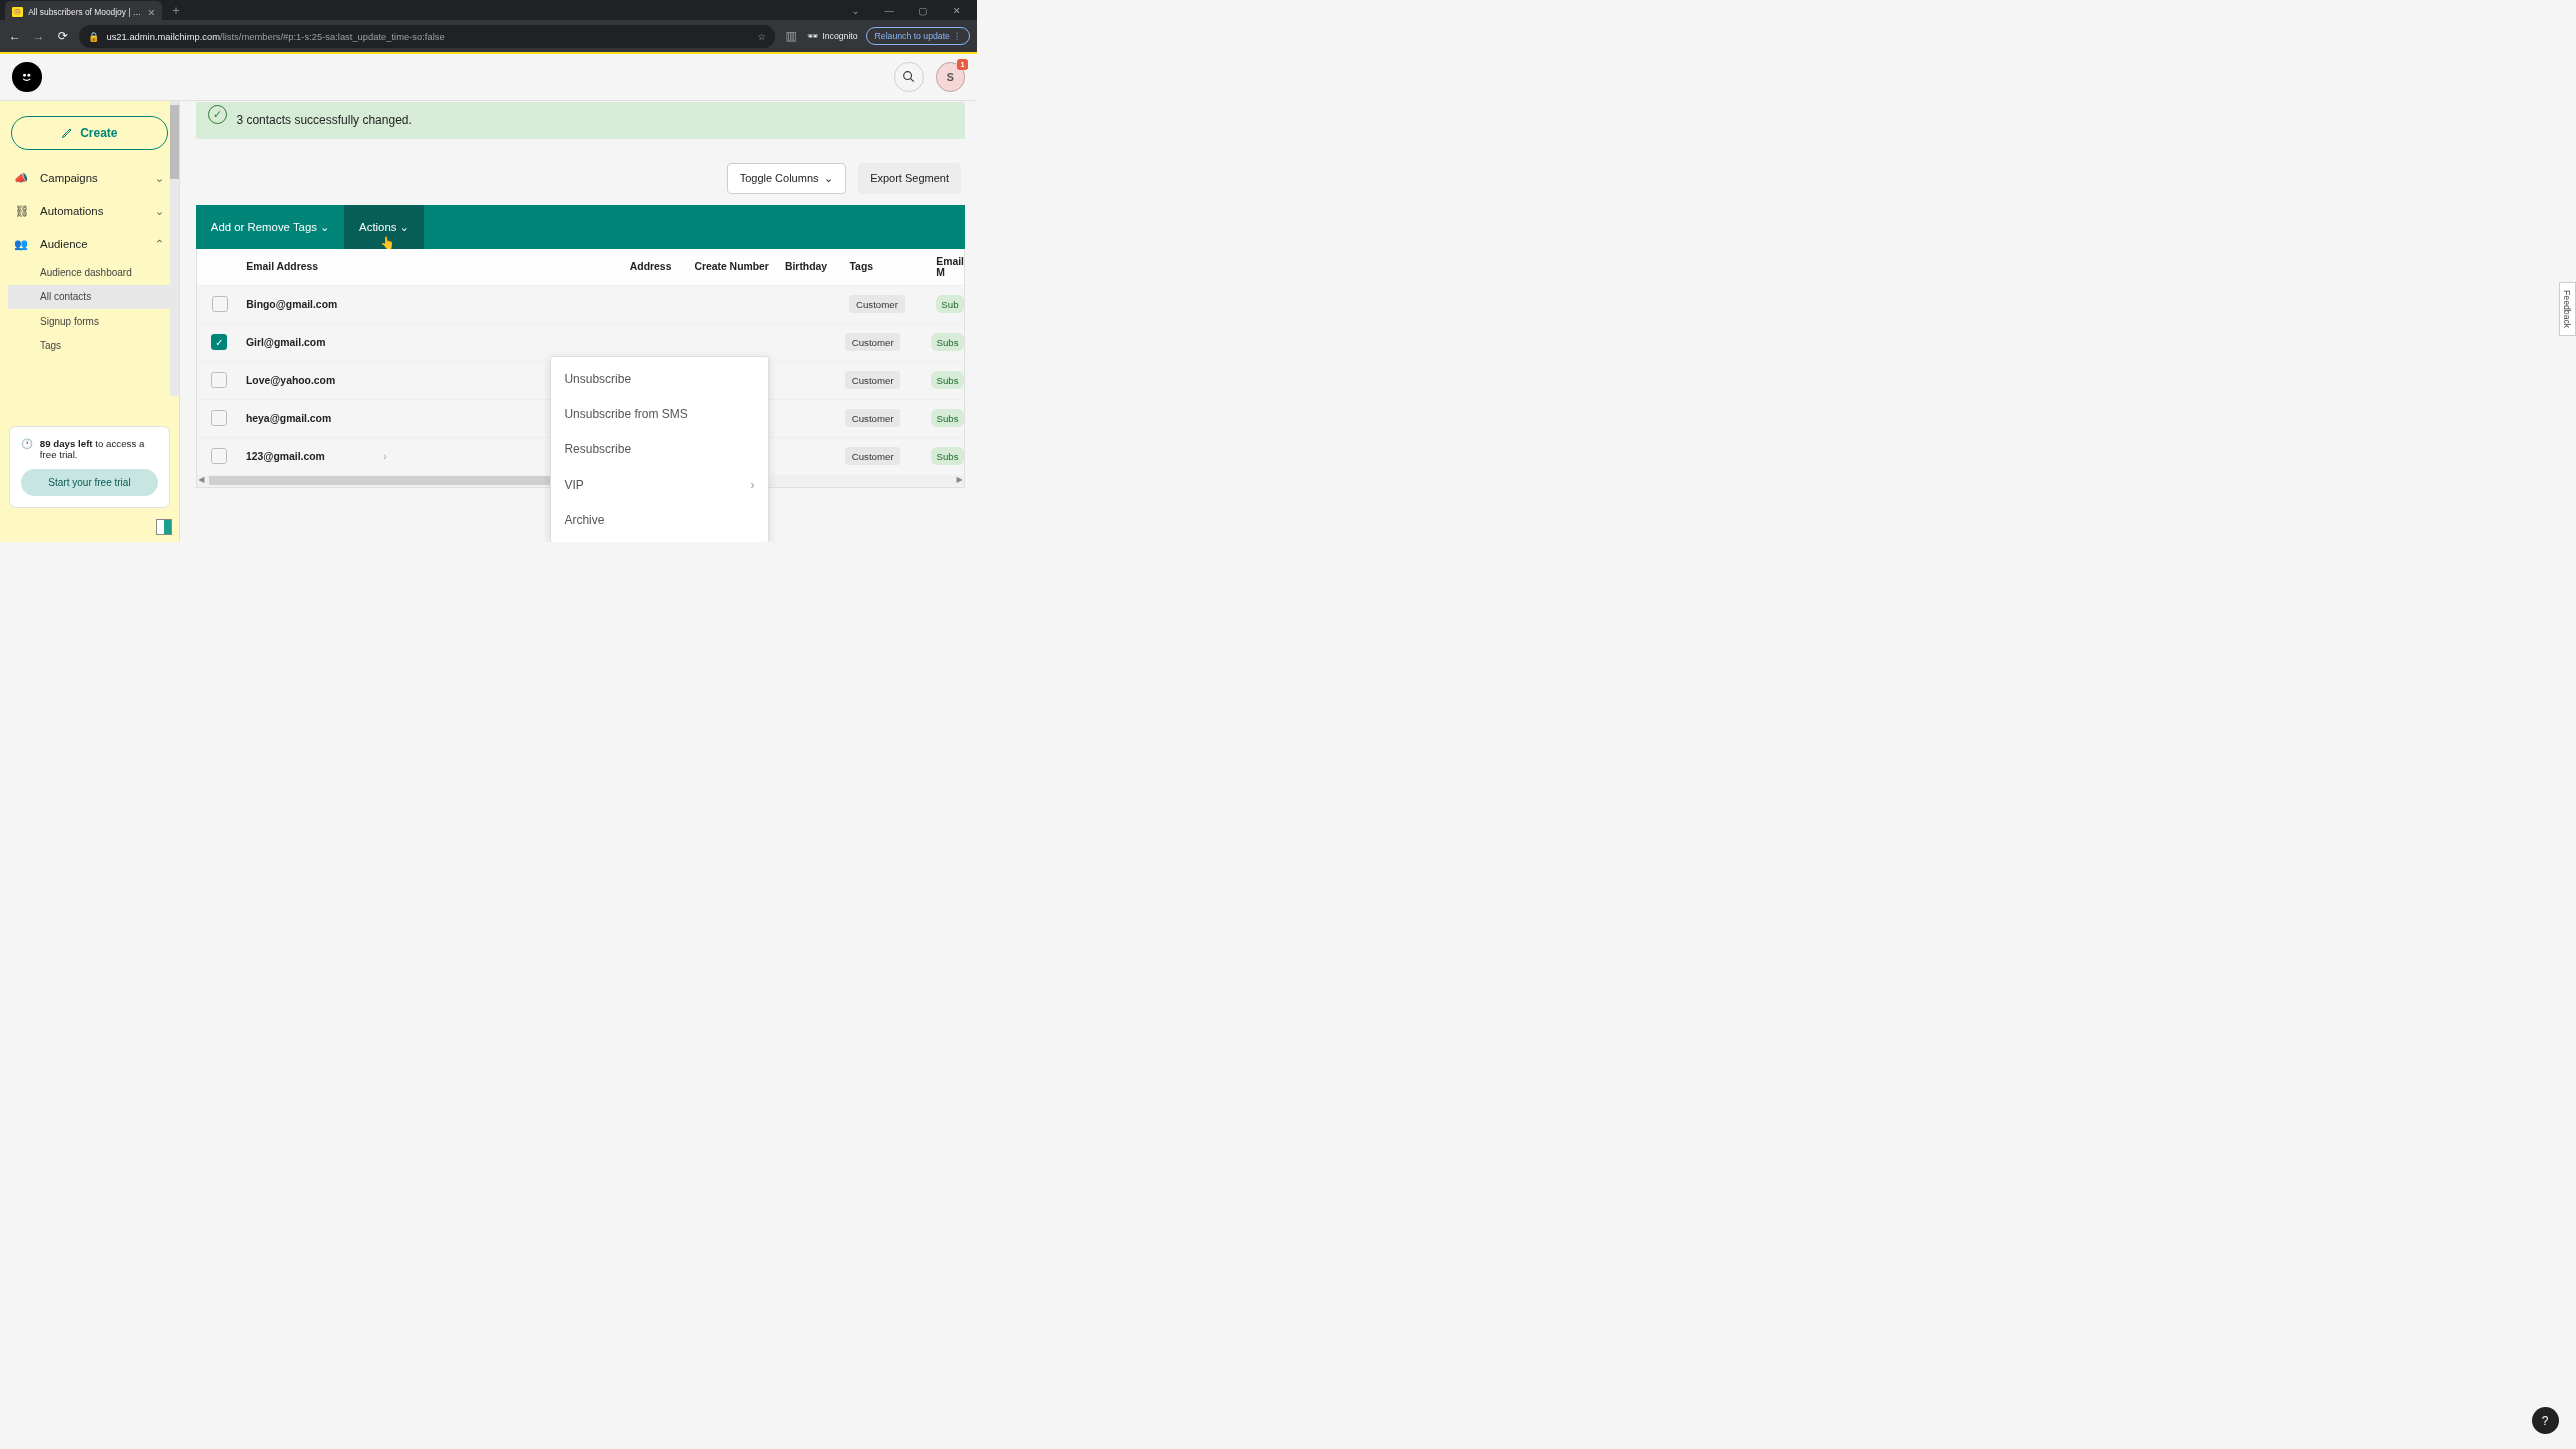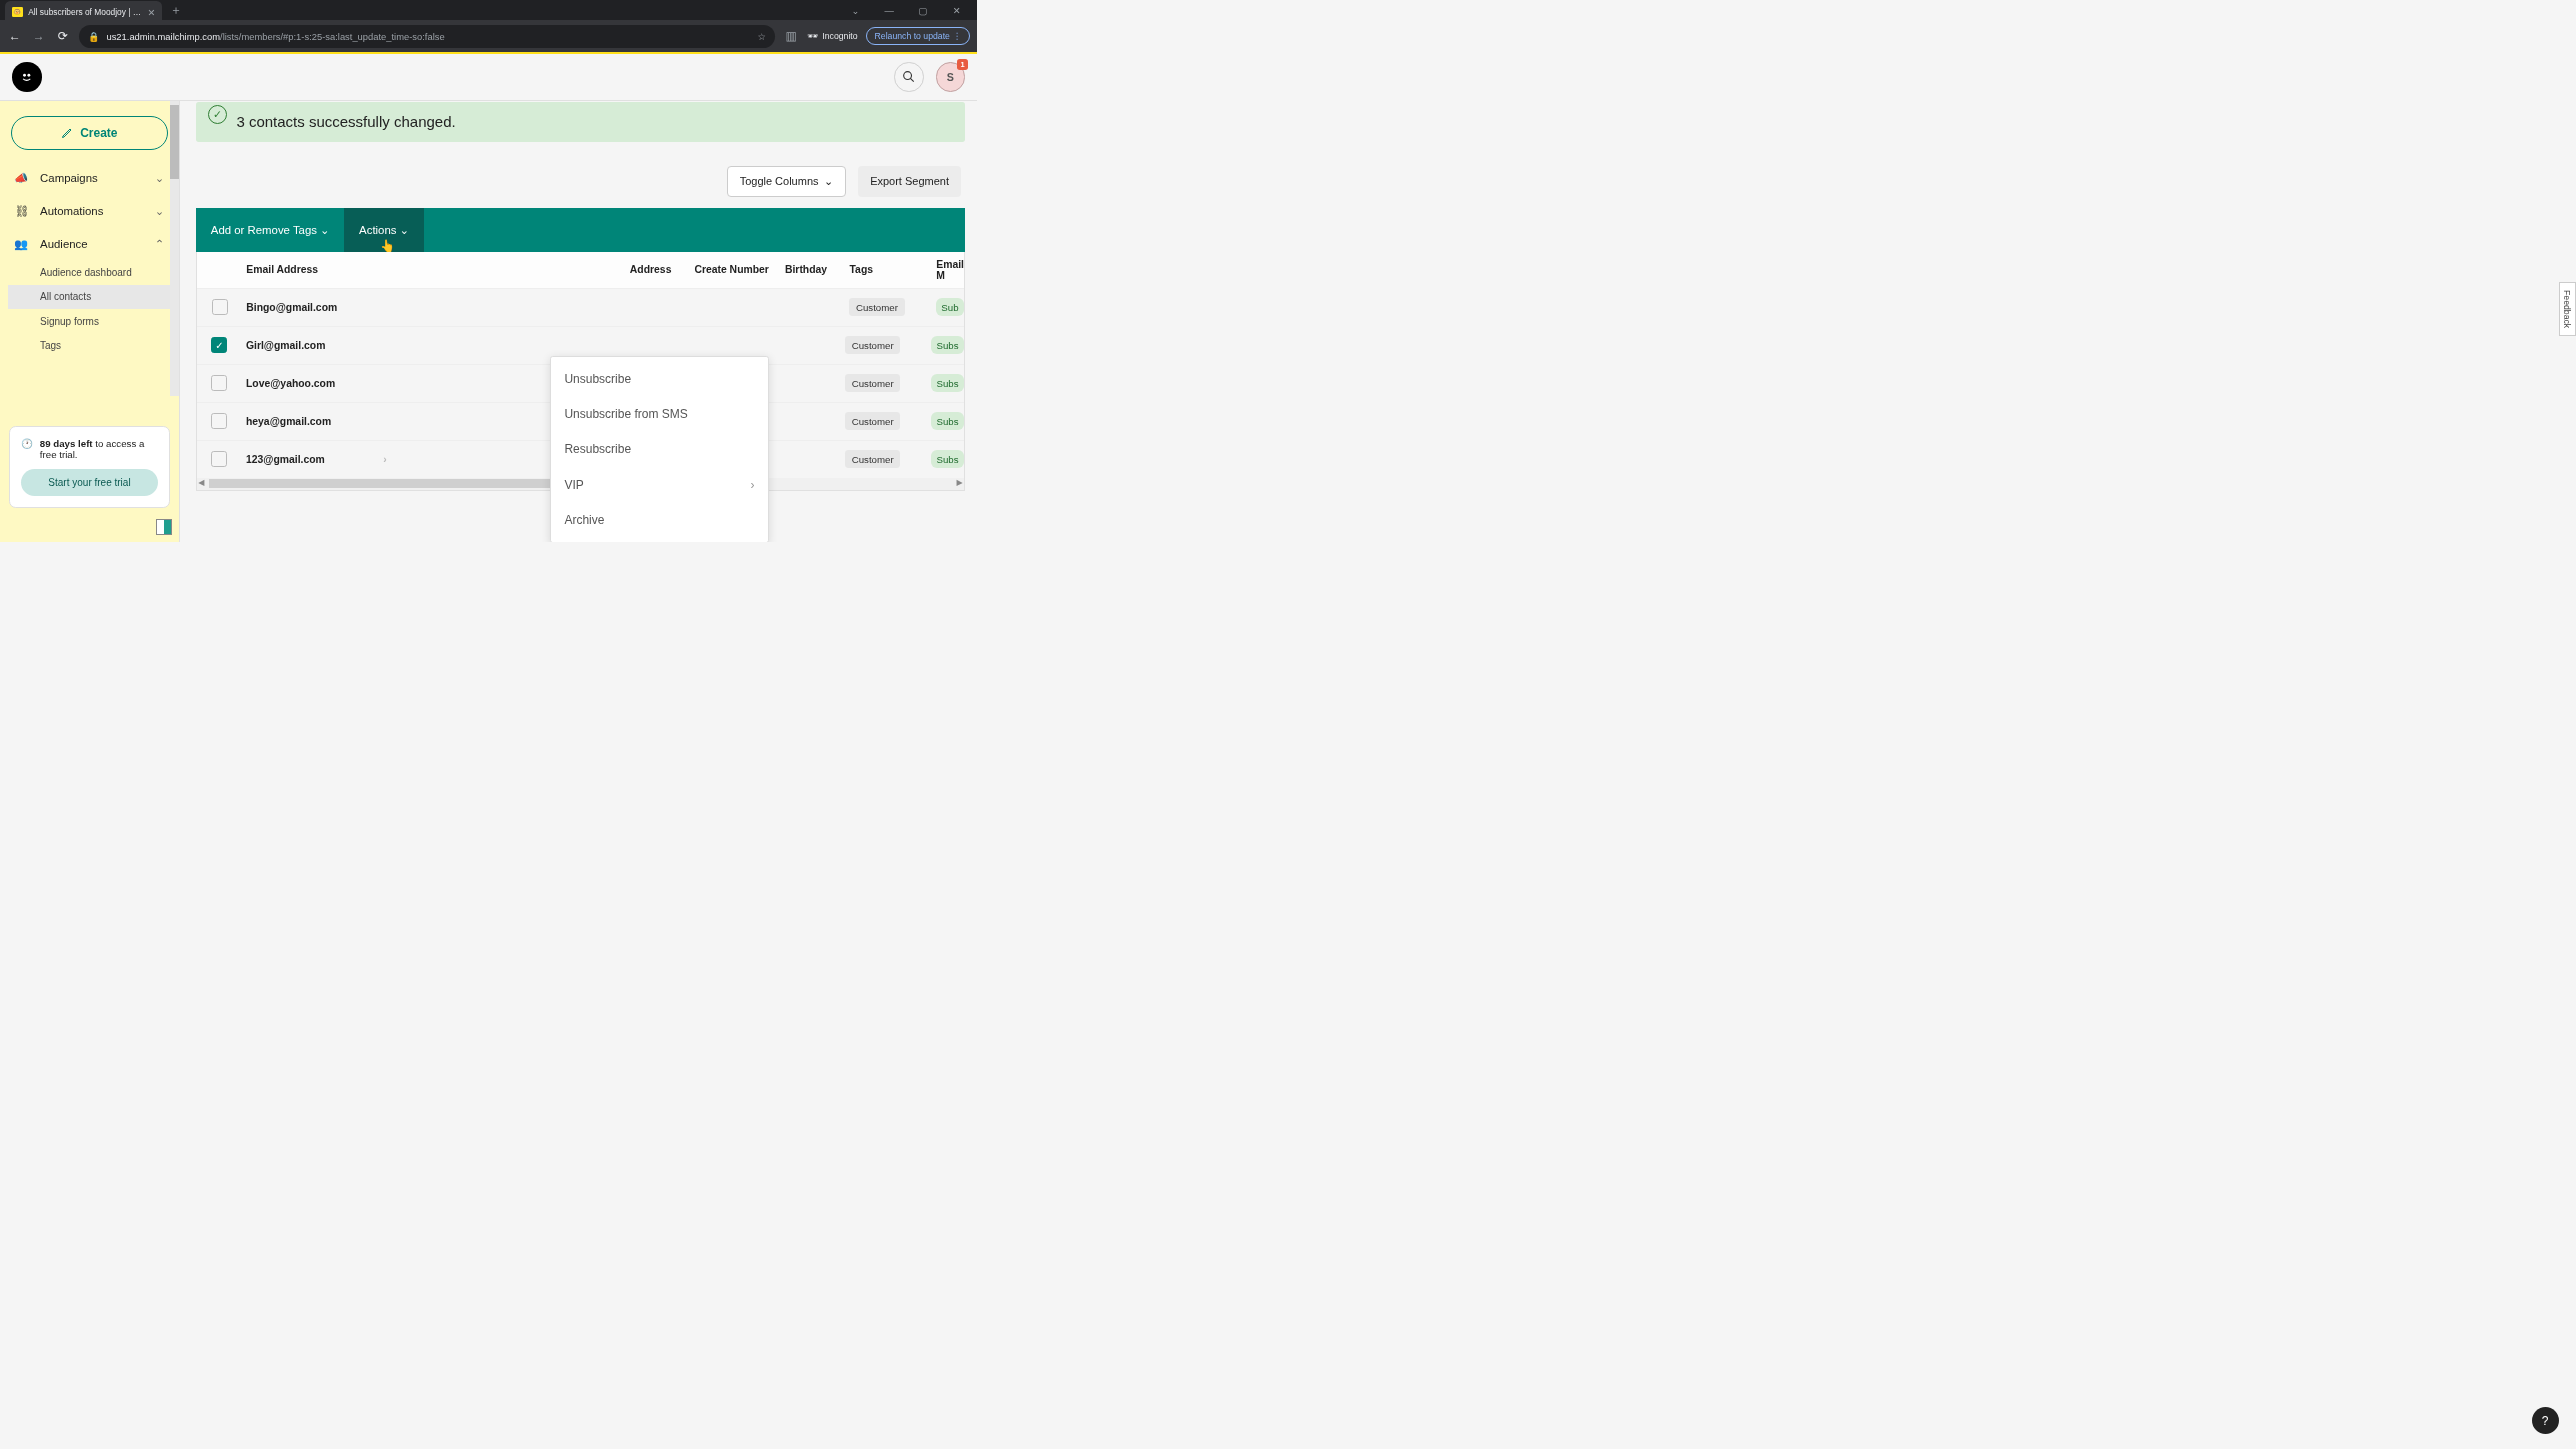--- a/index.html
+++ b/index.html
@@ -49,21 +49,21 @@
 .trial-box { margin: 9.4px; background:#fff; border:0.7px solid #e0e0e0; border-radius:6.7px; padding:10.7px; margin-top:auto; margin-bottom:34px;}
 .trial-text { font-size:9.7px; color:#222; display:flex; gap:6.7px; align-items:flex-start; }
 .trial-days { font-weight:600; }
 .trial-btn { margin-top:9.4px; width:100%; background:#c7e6e2; color:#0b5a52; border:none; border-radius:16px; padding:8px; font-size:10px; font-weight:500; }
 .color-swatch { position:absolute; bottom:6.7px; right:6.7px; width:16px; height:16px; border:0.7px solid #888; background:linear-gradient(90deg,#fff 50%,#1f9e8e 50%); }
 .content { flex:1; padding: 0 12px 0 16px; overflow:hidden; position:relative; }
 
 
 .banner { background:#d6ecd6; border-radius:2.7px; padding: 6.7px 12px 12px; display:flex; align-items:flex-start; gap:9.4px; margin-top:1.3px; }
 .banner-icon { width:19px; height:19px; border:1.3px solid #2e7d32; border-radius:50%; display:flex; align-items:center; justify-content:center; color:#2e7d32; margin-top:-4px; }
-.banner-text { color:#222; font-size:15px; margin-top:4px; }
+.banner-text { color:#222; font-size:12px; margin-top:4px; }
 
 
 .controls-row { display:flex; justify-content:flex-end; gap:12px; margin: 24px 4px 10.7px; }
 .ctrl-btn { border:0.7px solid #ccc; background:#fff; border-radius:4px; padding:8px 12px; font-size:11px; color:#222; display:flex; align-items:center; gap:5.4px; }
 .ctrl-btn.ghost { border:none; background:#ececec; }
 
 
 .action-bar { background:#008578; height:44px; display:flex; align-items:stretch; }
 .ab-btn { padding: 0 14.8px; color:#fff; font-size:11.4px; display:flex; align-items:center; gap:3px; border-right: none; }
 .ab-btn.open { background:#075e56; position:relative; }

